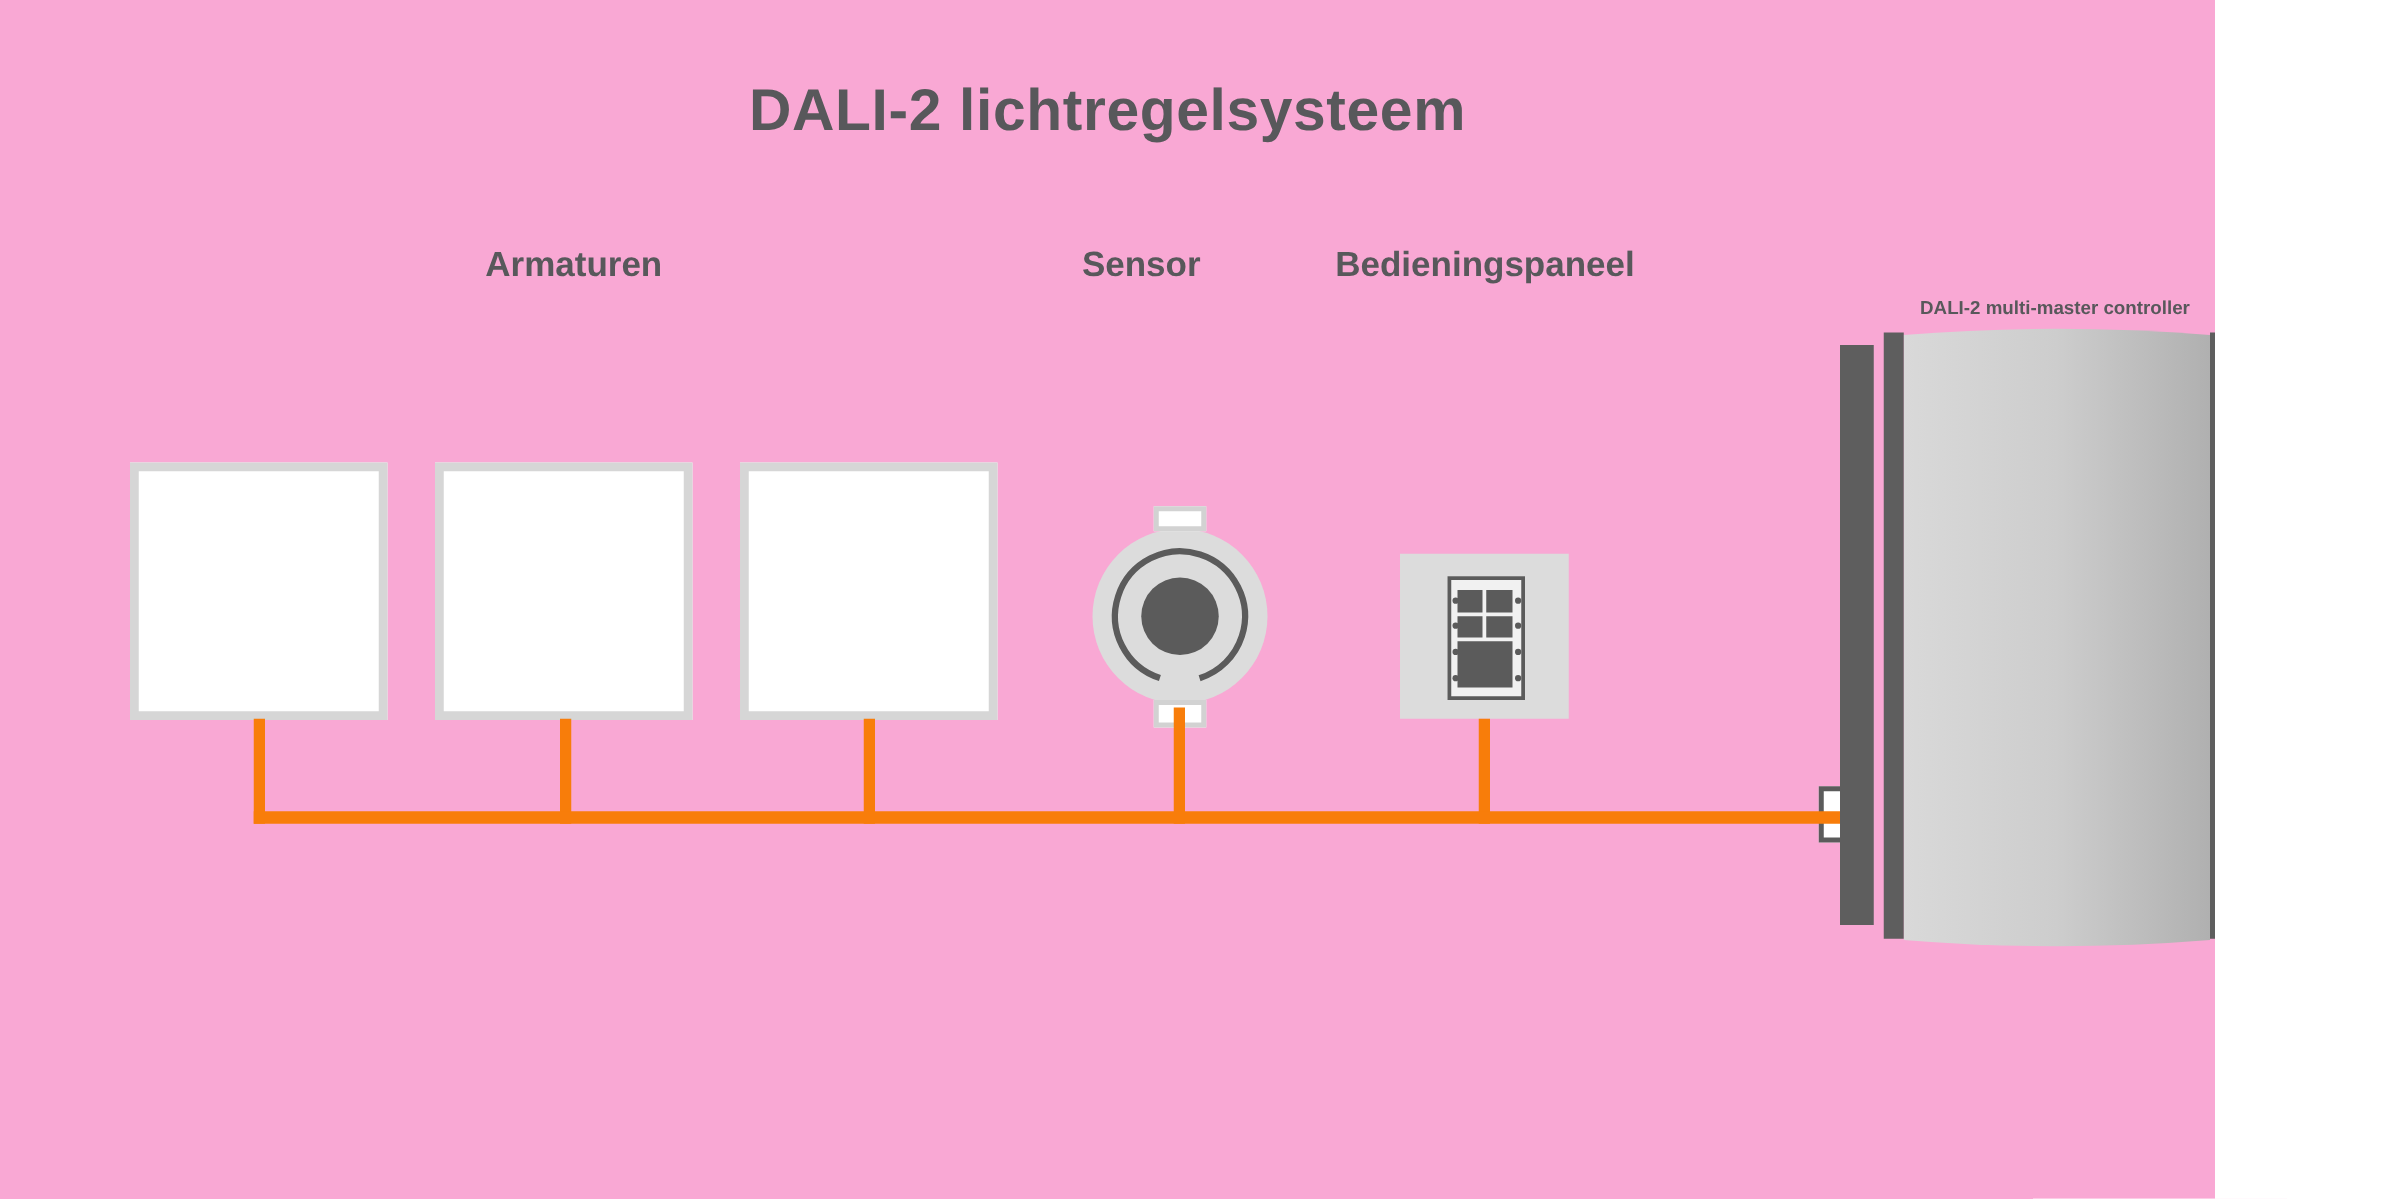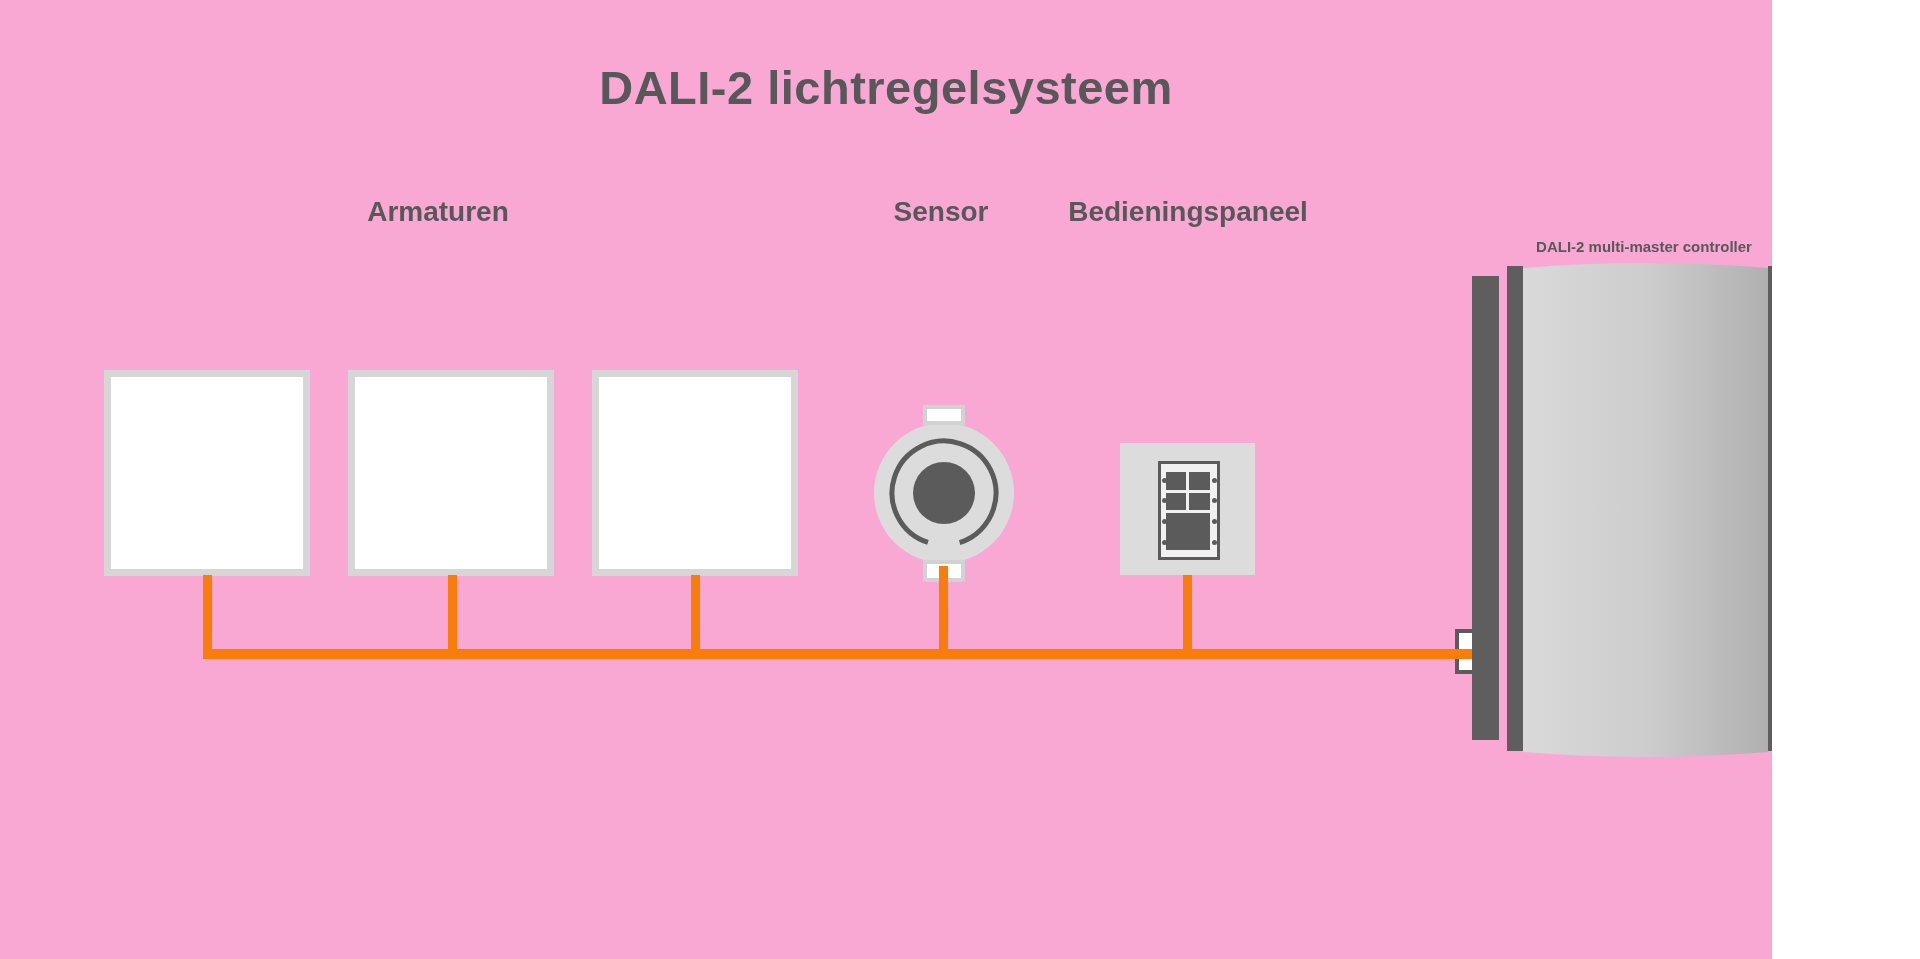--- a/index.html
+++ b/index.html
@@ -22,22 +22,22 @@
   }
   .abs{position:absolute;}
   .title{
     left:0;width:100%;top:60px;text-align:center;
     font-size:47px;font-weight:700;color:var(--c-textGray);letter-spacing:.5px;
   }
   .lbl{
     top:196px;transform:translateX(-50%);white-space:nowrap;
     font-size:28px;font-weight:700;color:var(--c-textGray);
   }
-  .lbl-armaturen{left:438px;}
-  .lbl-sensor{left:941px;}
+  .lbl-armaturen{left:459px;}
+  .lbl-sensor{left:913px;}
   .lbl-panel{left:1188px;text-align:center;}
   .lbl-controller{left:1644px;top:202px;font-size:15px;margin-top:36px;}
 
   
   .luminaire{
     top:370px;width:206px;height:206px;box-sizing:border-box;
     border:7px solid var(--c-squareBorder);background:#fff;
   }
   .lum1{left:104px;} .lum2{left:348px;} .lum3{left:592px;}
 

